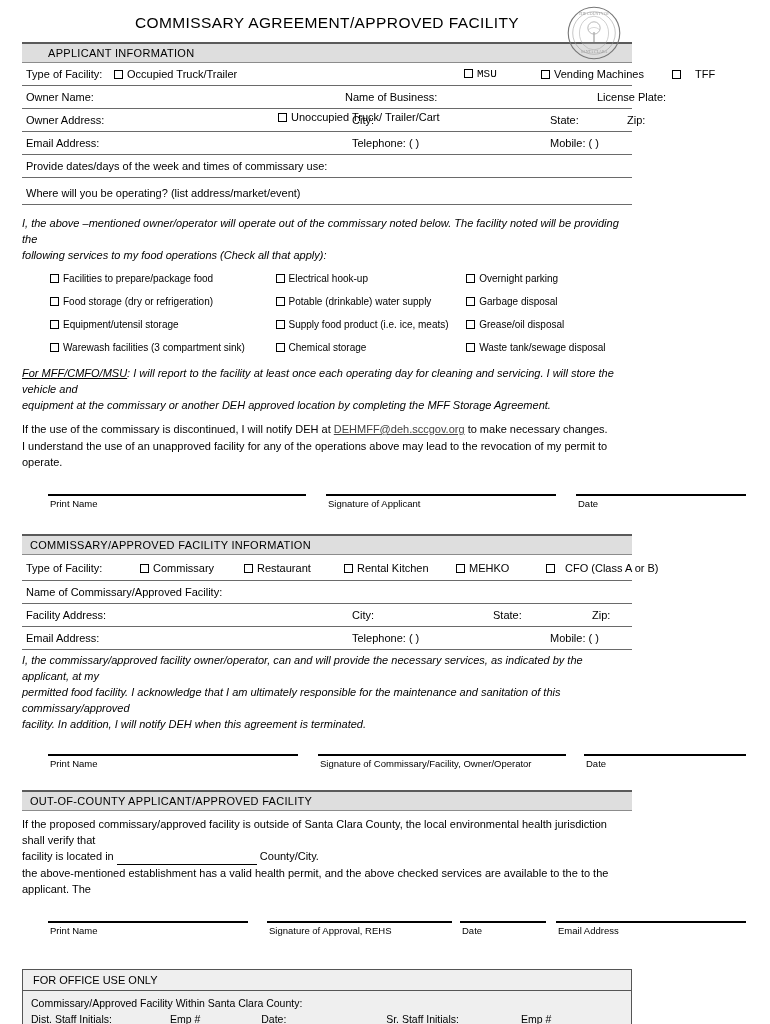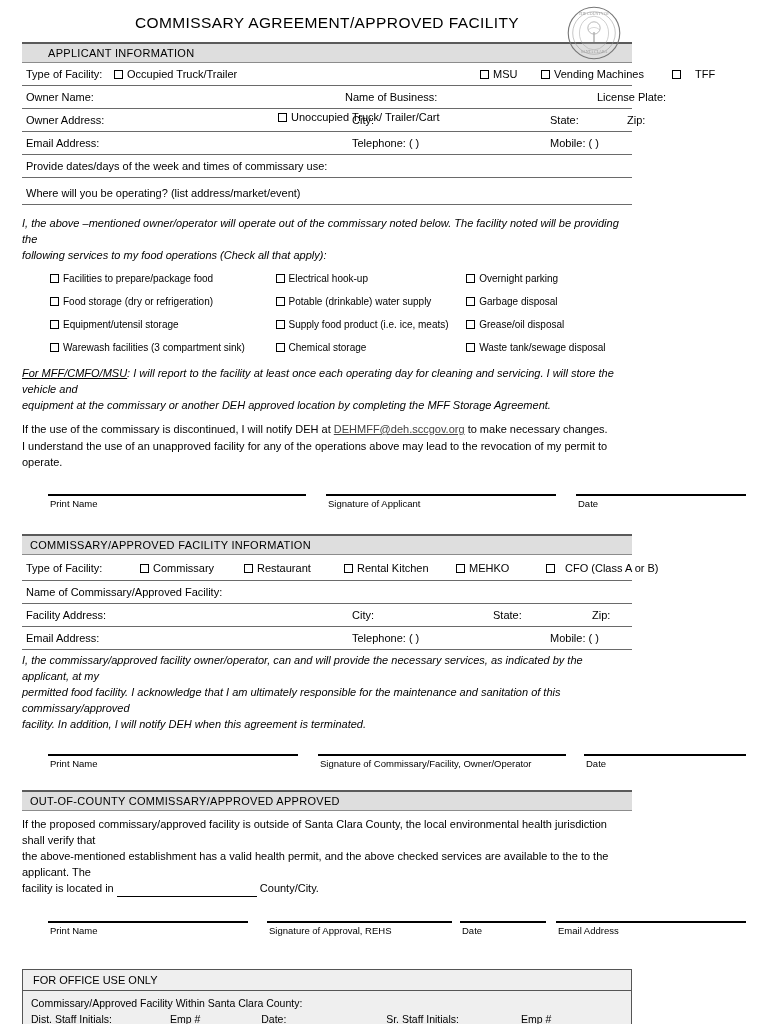--- a/index.html
+++ b/index.html
@@ -127,21 +127,21 @@
     <h1>COMMISSARY AGREEMENT/APPROVED FACILITY</h1>
   </div>
 
 
   <div class="bar" style="margin-top:10px;padding-left:26px;">APPLICANT  INFORMATION</div>
 
   <div class="row">
     <span class="cell" style="left:4px;">Type of Facility:</span>
     <span class="cell" style="left:92px;"><span class="cb"></span><span>Occupied Truck/Trailer</span></span>
     <span class="cell" style="left:256px;margin-top:43px;"><span class="cb"></span><span>Unoccupied Truck/ Trailer/Cart</span></span>
-    <span class="cell" style="left:458px;"><span class="cb"></span><span>MSU</span></span>
+    <span class="cell" style="left:442px;font-family:Liberation Mono, monospace;"><span class="cb"></span><span>MSU</span></span>
     <span class="cell" style="left:519px;"><span class="cb"></span><span>Vending Machines</span></span>
     <span class="cell" style="left:650px;"><span class="cb"></span><span style="margin-left:10px;">TFF</span></span>
   </div>
 
   <div class="row">
     <span class="cell" style="left:4px;">Owner Name:</span>
     <span class="cell" style="left:323px;">Name of Business:</span>
     <span class="cell" style="left:575px;">License Plate:</span>
   </div>
 
@@ -249,26 +249,26 @@
 
   <div class="sig" style="margin-top:22px;">
     <span class="ln" style="left:26px; width:250px;"></span>
     <span class="lb" style="left:28px;">Print Name</span>
     <span class="ln" style="left:296px; width:248px;"></span>
     <span class="lb" style="left:298px;">Signature of Commissary/Facility, Owner/Operator</span>
     <span class="ln" style="left:562px; width:162px;"></span>
     <span class="lb" style="left:564px;">Date</span>
   </div>
 
-  <div class="bar" style="margin-top:2px;">OUT-OF-COUNTY  COMMISSARY/APPROVED  APPROVED</div>
+  <div class="bar" style="margin-top:2px;">OUT-OF-COUNTY  APPLICANT/APPROVED  FACILITY</div>
 
   <div class="para" style="margin-top:5px;">
     <div>If the proposed commissary/approved facility is outside of Santa Clara County, the local environmental health jurisdiction shall verify that</div>
+    <div><span>facility is located in </span><span class="uline" style="width:140px;">&nbsp;</span><span> County/City.</span></div>
     <div>the above-mentioned establishment has a valid health permit, and the above checked services are  available to the to the applicant. The</div>
-    <div><span>facility is located in </span><span class="uline" style="width:140px;">&nbsp;</span><span> County/City.</span></div>
   </div>
 
   <div class="sig" style="margin-top:24px;">
     <span class="ln" style="left:26px; width:200px;"></span>
     <span class="lb" style="left:28px;">Print Name</span>
     <span class="ln" style="left:245px; width:185px;"></span>
     <span class="lb" style="left:247px;">Signature of Approval, REHS</span>
     <span class="ln" style="left:438px; width:86px;"></span>
     <span class="lb" style="left:440px;">Date</span>
     <span class="ln" style="left:534px; width:190px;"></span>

